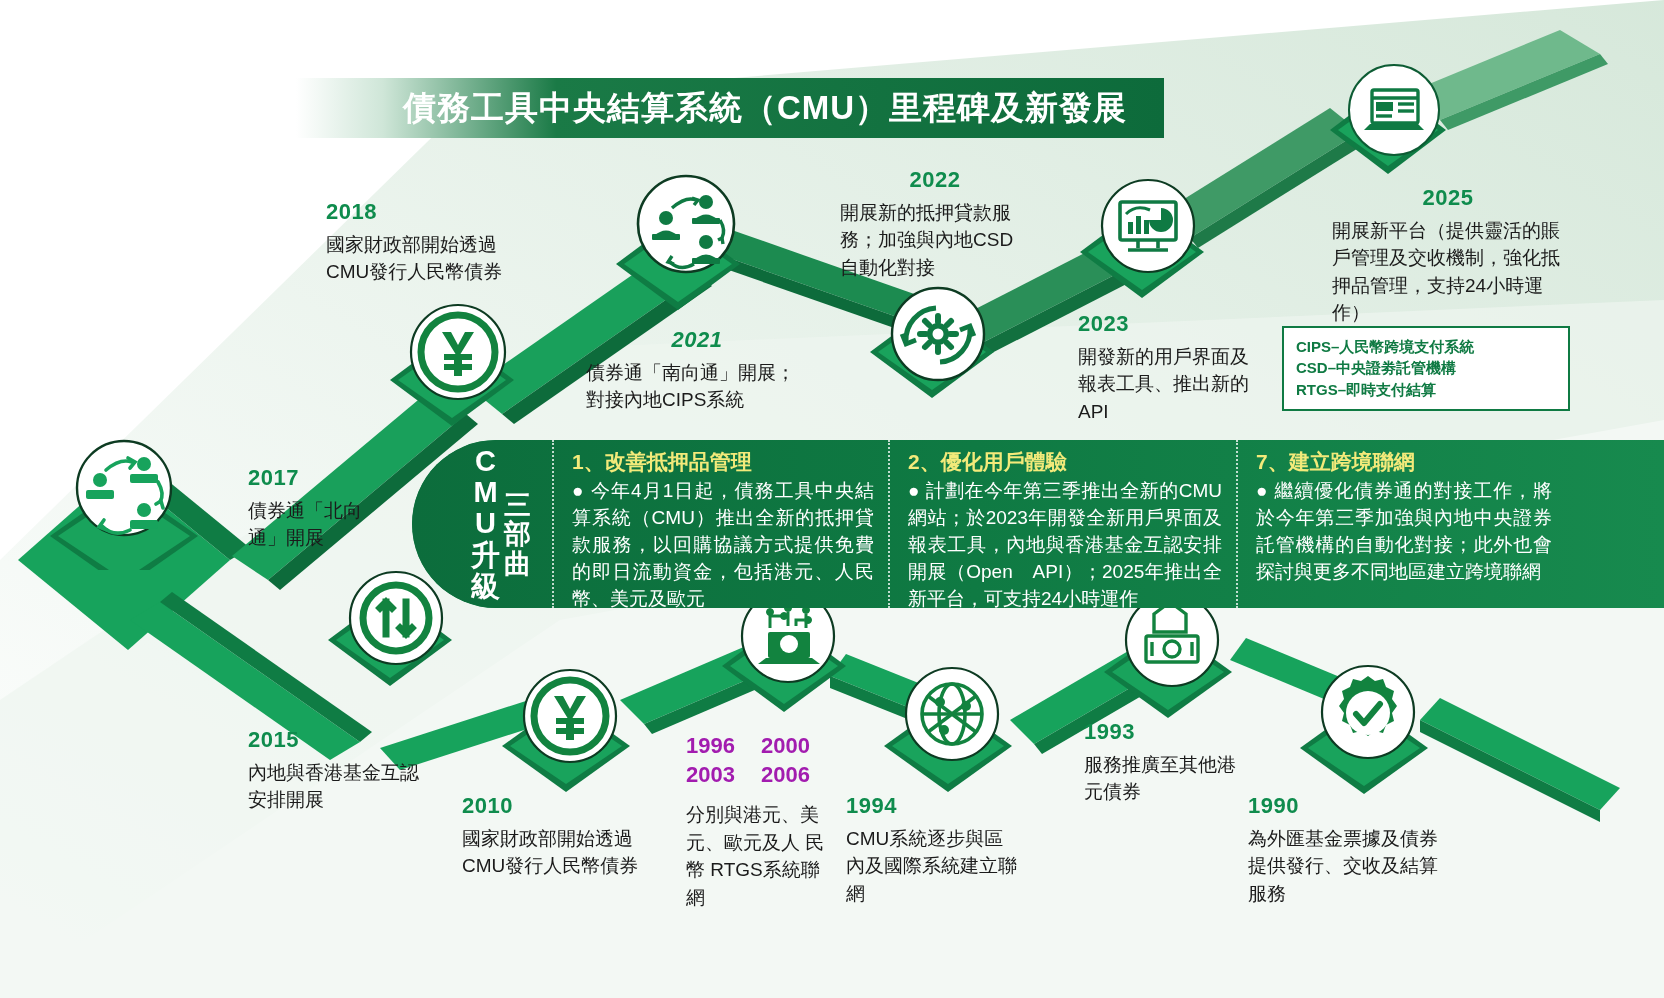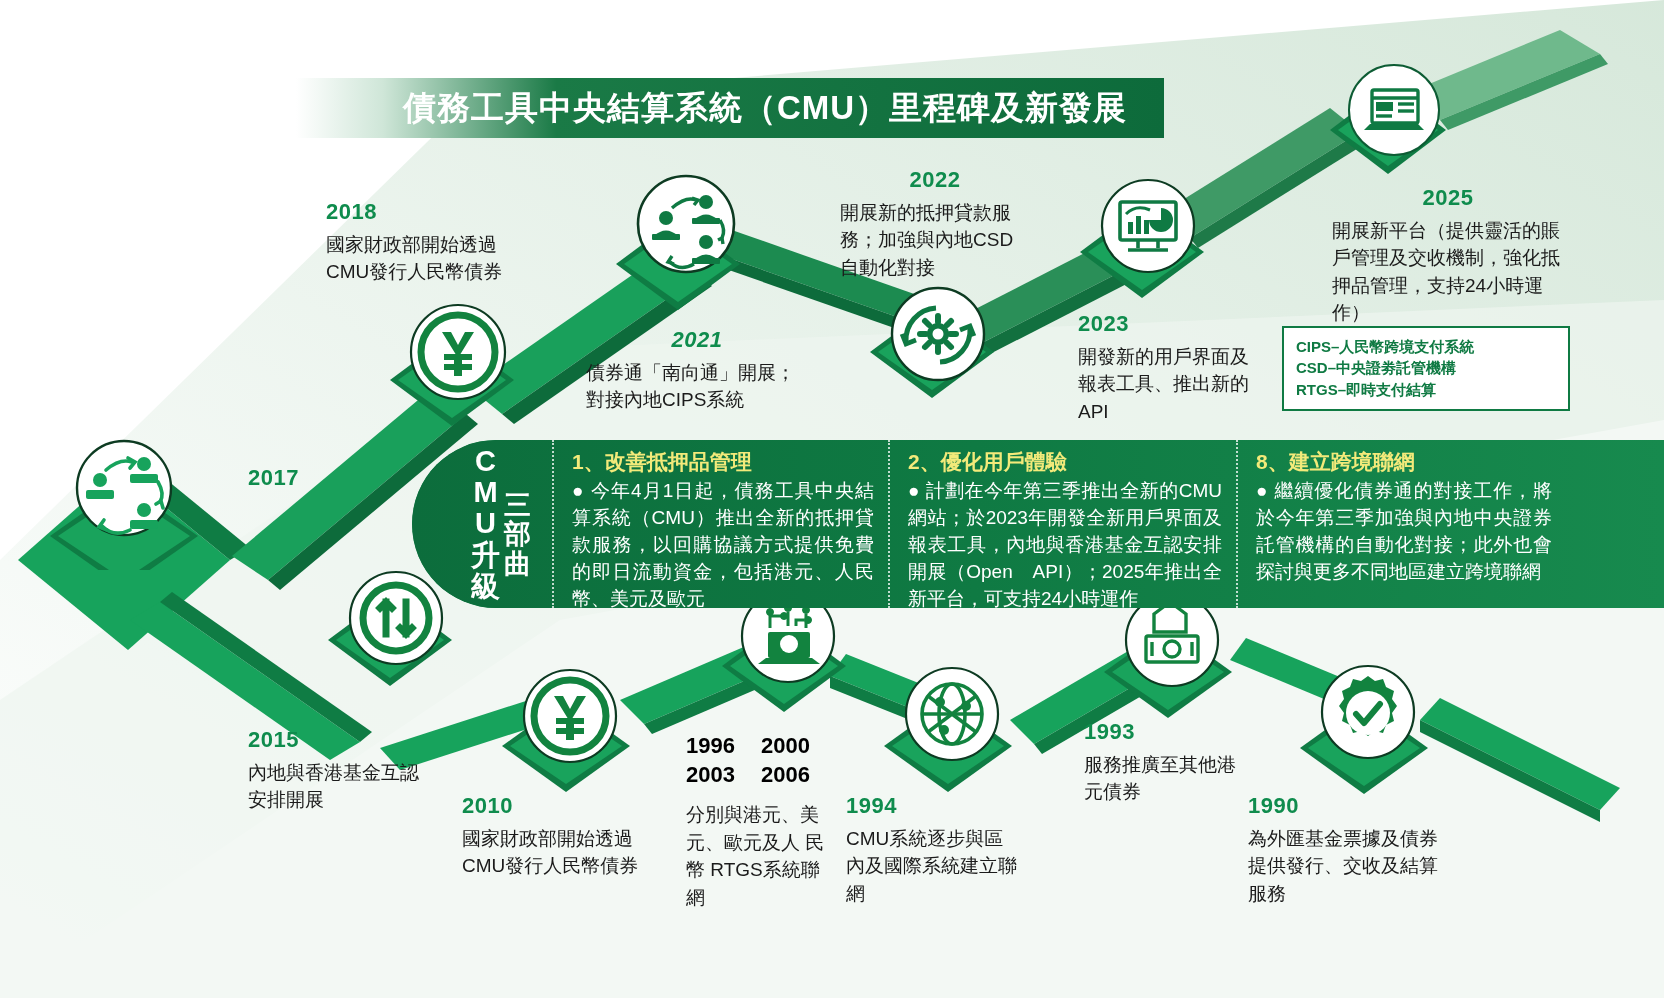--- a/index.html
+++ b/index.html
@@ -27,21 +27,21 @@
   
   .mile{position:absolute;}
   .mile .yr{
     color:#0f8c4d;font-size:22px;font-weight:bold;line-height:1.25;
     margin-bottom:5px;letter-spacing:.5px;
   }
   .mile .bd{
     color:#1b1b1b;font-size:19px;line-height:1.45;font-weight:500;
   }
   .yrgrid{display:flex;flex-wrap:wrap;width:150px;}
-  .yrgrid span{width:75px;color:#000000;font-size:22px;font-weight:bold;line-height:1.3;}
+  .yrgrid span{width:75px;color:#a21caf;font-size:22px;font-weight:bold;line-height:1.3;}
 
   
   .node{position:absolute;width:152px;height:152px;}
   .node svg{display:block;}
 
   
   .panel{
     position:absolute;left:412px;top:440px;width:1252px;height:168px;
     background:#0f7a43;
     border-top-left-radius:84px;border-bottom-left-radius:84px;
@@ -403,20 +403,21 @@
     <div class="bd">開發新的用戶界面及報表工具、推出新的API</div>
   </div>
 
   <div class="mile" style="left:1332px;top:184px;width:232px;">
     <div class="yr" style="text-align:center;">2025</div>
     <div class="bd">開展新平台（提供靈活的賬戶管理及交收機制，強化抵押品管理，支持24小時運作）</div>
   </div>
 
   <div class="mile" style="left:248px;top:464px;width:130px;">
     <div class="yr">2017</div>
+    <div class="bd">債券通「北向通」開展</div>
   </div>
 
   <div class="mile" style="left:248px;top:726px;width:184px;">
     <div class="yr">2015</div>
     <div class="bd">內地與香港基金互認安排開展</div>
   </div>
 
   <div class="mile" style="left:462px;top:792px;width:182px;">
     <div class="yr">2010</div>
     <div class="bd">國家財政部開始透過CMU發行人民幣債券</div>
@@ -467,21 +468,21 @@
 
     <div class="pcol" style="max-width:336px;">
       <div class="h">1、改善抵押品管理</div>
       <div class="t">● 今年4月1日起，債務工具中央結算系統（CMU）推出全新的抵押貸款服務，以回購協議方式提供免費的即日流動資金，包括港元、人民幣、美元及歐元</div>
     </div>
     <div class="pcol" style="max-width:348px;">
       <div class="h">2、優化用戶體驗</div>
       <div class="t">● 計劃在今年第三季推出全新的CMU網站；於2023年開發全新用戶界面及報表工具，內地與香港基金互認安排開展（Open　API）；2025年推出全新平台，可支持24小時運作</div>
     </div>
     <div class="pcol" style="max-width:330px;">
-      <div class="h">8、建立跨境聯網</div>
+      <div class="h">7、建立跨境聯網</div>
       <div class="t">● 繼續優化債券通的對接工作，將於今年第三季加強與內地中央證券託管機構的自動化對接；此外也會探討與更多不同地區建立跨境聯網</div>
     </div>
   </div>
 
   <div class="legend">
     <div>CIPS–人民幣跨境支付系統</div>
     <div>CSD–中央證劵託管機構</div>
     <div>RTGS–即時支付結算</div>
   </div>
 

